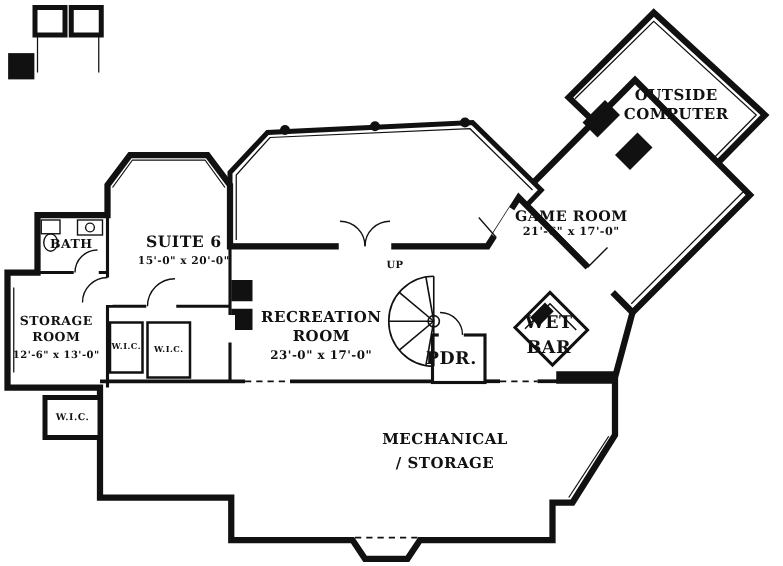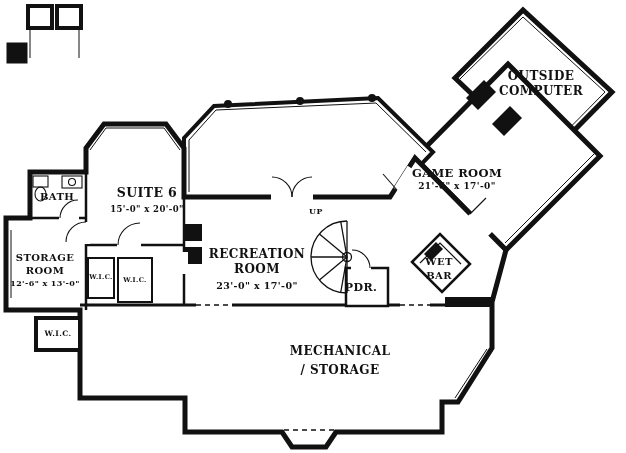--- a/index.html
+++ b/index.html
@@ -181,28 +181,28 @@
   <div class="lbl" style="left:257px;top:246px;font-size:12px;margin-top:23px;">
     <div>RECREATION</div>
     <div>ROOM</div>
     <div class="dim" style="font-size:9.5px;">23'-0" x 17'-0"</div>
   </div>
 
   <div class="lbl" style="left:316px;top:211px;font-size:8px;">
     <div>UP</div>
   </div>
 
-  <div class="lbl" style="left:361px;top:288px;font-size:11px;">
+  <div class="lbl" style="left:361px;top:288px;font-size:14px;">
     <div>PDR.</div>
   </div>
 
-  <div class="lbl" style="left:439px;top:269px;font-size:10px;line-height:1.4;">
+  <div class="lbl" style="left:439px;top:269px;font-size:14px;line-height:1.4;">
     <div>WET</div>
     <div>BAR</div>
   </div>
 
 
-  <div class="lbl" style="left:340px;top:361px;font-size:12px;line-height:1.55;">
+  <div class="lbl" style="left:356px;top:361px;font-size:12px;line-height:1.55;">
     <div>MECHANICAL</div>
     <div>/ STORAGE</div>
   </div>
 
 </div>
 
 </body></html>

